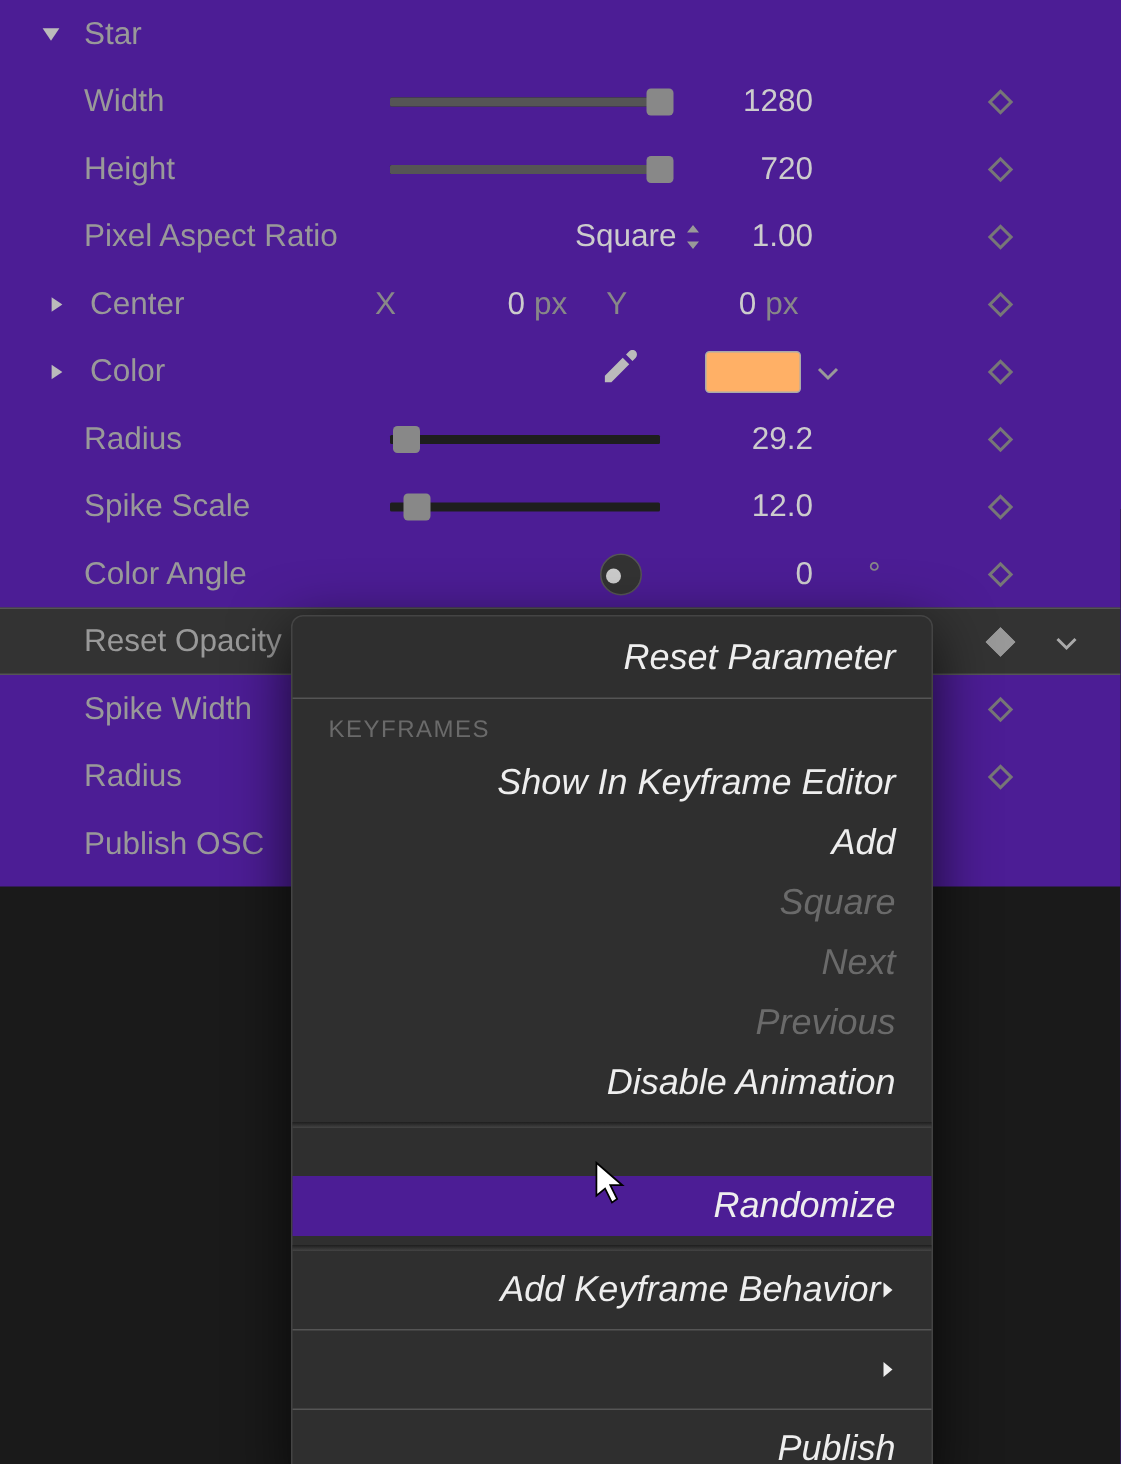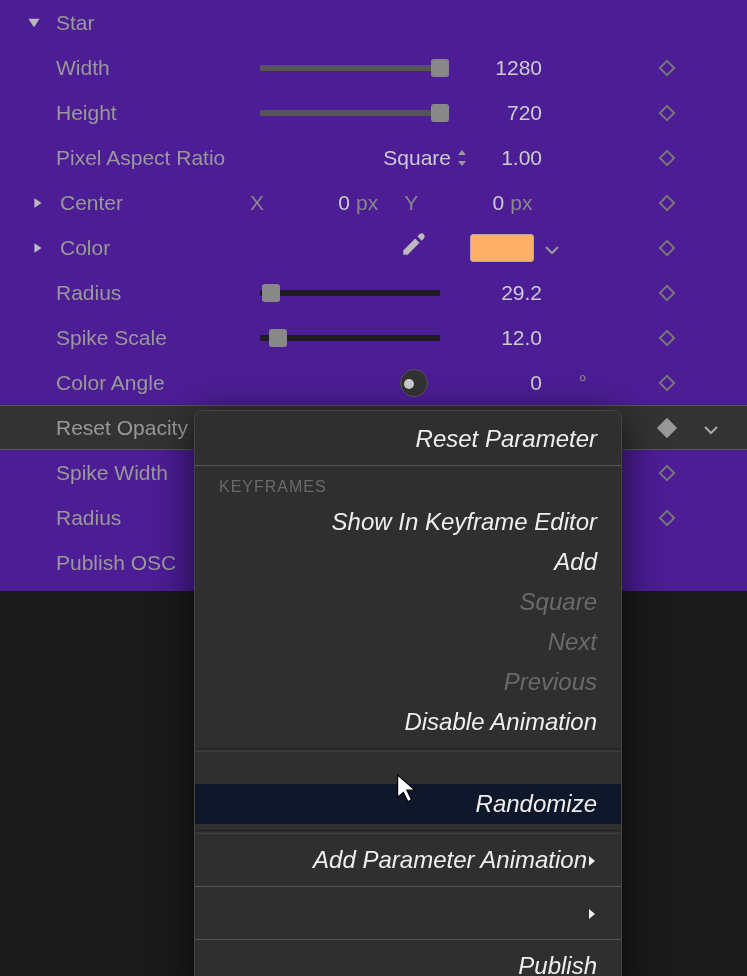--- a/index.html
+++ b/index.html
@@ -163,21 +163,21 @@
     }
     .menu-item {
       padding: 6px 24px;
       display: flex;
       align-items: center;
       justify-content: flex-end;
       cursor: pointer;
       font-style: italic;
     }
     .menu-item.disabled { color: #6a6a6a; cursor: default; }
-    .menu-item.hovered { background: #0f172a; margin-top: 32px; }
+    .menu-item.hovered { background: #4c1d95; margin-top: 32px; }
     .menu-header {
       padding: 6px 24px;
       color: #6a6a6a;
       font-size: 16px;
       letter-spacing: 1px;
       cursor: default;
     }
     .menu-sep {
       height: 1px;
       background: #555;
@@ -394,21 +394,21 @@
   </div>
   <div class="menu-item">
     <span>Disable Animation</span>
   </div>
   <div class="menu-sep thick"></div>
   <div class="menu-item hovered">
     <span>Randomize</span>
   </div>
   <div class="menu-sep thick"></div>
   <div class="menu-item">
-    <span>Add Parameter Animation</span>
+    <span>Add Keyframe Behavior</span>
     <span class="sub-arrow">
       <svg width="10" height="14" viewBox="0 0 10 14">
           <path d="M2 2 L8 7 L2 12 Z" fill="#eee"></path>
         </svg>
     </span>
   </div>
   <div class="menu-sep"></div>
   <div class="menu-item">
     <span class="sub-arrow">
       <svg width="10" height="14" viewBox="0 0 10 14">

